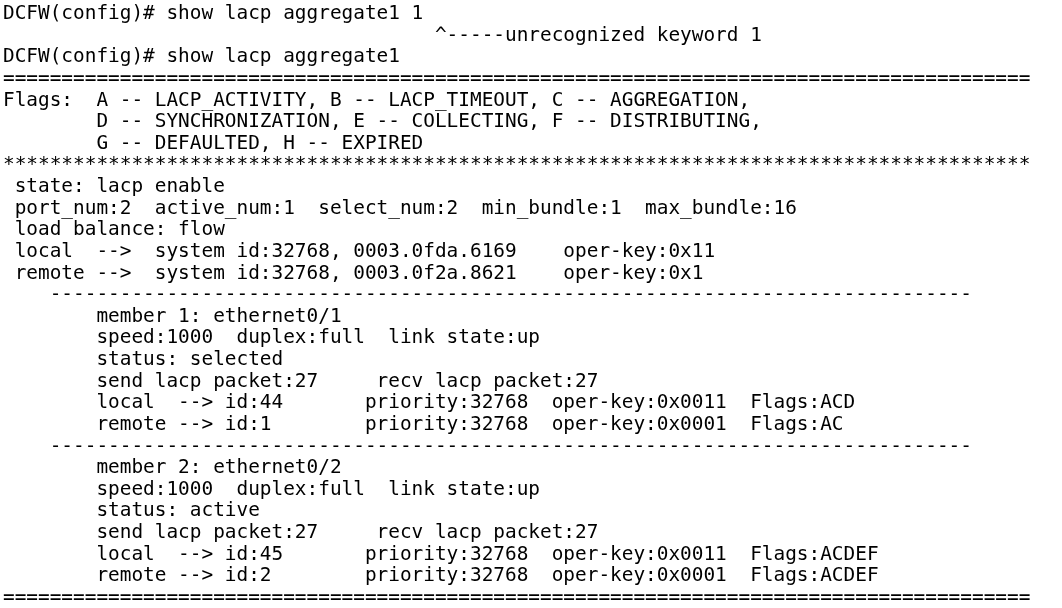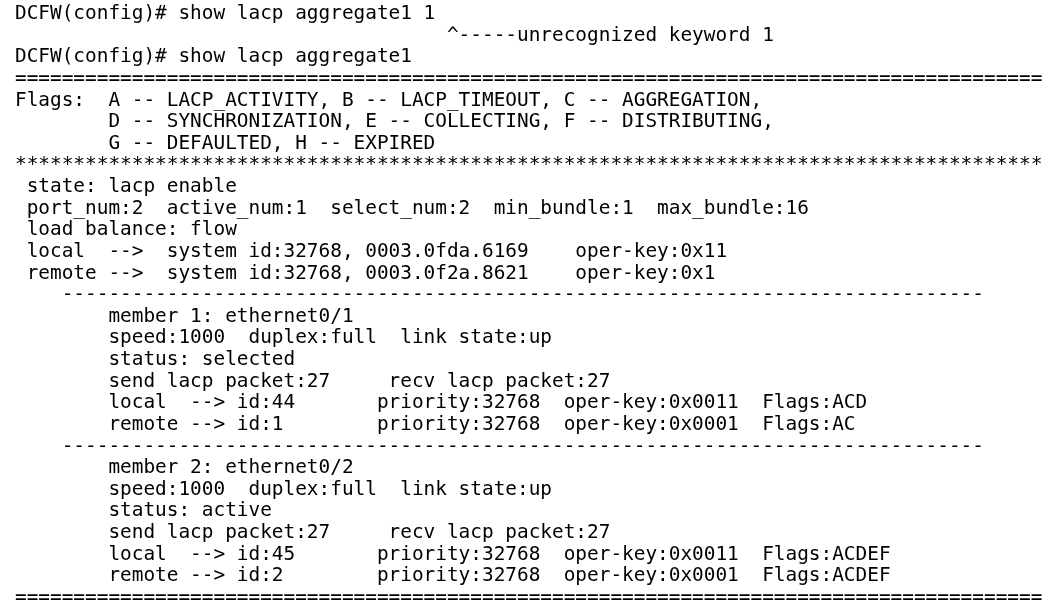--- a/index.html
+++ b/index.html
@@ -29,15 +29,15 @@
   .tline {
     height: 21.64px;
     line-height: 21.64px;
     white-space: pre;
     overflow: visible;
   }
 </style>
 </head>
 <body>
 
-<div class="terminal" style="background: rgb(255, 255, 255); padding-left: 12px;">
+<div class="terminal" style="background: rgb(255, 255, 255);">
   <pre class="terminal-output" style="color: rgb(0, 0, 0);"><div class="tline">DCFW(config)# show lacp aggregate1 1</div><div class="tline">                                     ^-----unrecognized keyword 1</div><div class="tline">DCFW(config)# show lacp aggregate1</div><div class="tline">========================================================================================</div><div class="tline">Flags:  A -- LACP_ACTIVITY, B -- LACP_TIMEOUT, C -- AGGREGATION,</div><div class="tline">        D -- SYNCHRONIZATION, E -- COLLECTING, F -- DISTRIBUTING,</div><div class="tline">        G -- DEFAULTED, H -- EXPIRED</div><div class="tline">****************************************************************************************</div><div class="tline"> state: lacp enable</div><div class="tline"> port_num:2  active_num:1  select_num:2  min_bundle:1  max_bundle:16</div><div class="tline"> load balance: flow</div><div class="tline"> local  --&gt;  system id:32768, 0003.0fda.6169    oper-key:0x11</div><div class="tline"> remote --&gt;  system id:32768, 0003.0f2a.8621    oper-key:0x1</div><div class="tline">    -------------------------------------------------------------------------------</div><div class="tline">        member 1: ethernet0/1</div><div class="tline">        speed:1000  duplex:full  link state:up</div><div class="tline">        status: selected</div><div class="tline">        send lacp packet:27     recv lacp packet:27</div><div class="tline">        local  --&gt; id:44       priority:32768  oper-key:0x0011  Flags:ACD</div><div class="tline">        remote --&gt; id:1        priority:32768  oper-key:0x0001  Flags:AC</div><div class="tline">    -------------------------------------------------------------------------------</div><div class="tline">        member 2: ethernet0/2</div><div class="tline">        speed:1000  duplex:full  link state:up</div><div class="tline">        status: active</div><div class="tline">        send lacp packet:27     recv lacp packet:27</div><div class="tline">        local  --&gt; id:45       priority:32768  oper-key:0x0011  Flags:ACDEF</div><div class="tline">        remote --&gt; id:2        priority:32768  oper-key:0x0001  Flags:ACDEF</div><div class="tline">========================================================================================</div></pre>
 </div>
 
 </body></html>

